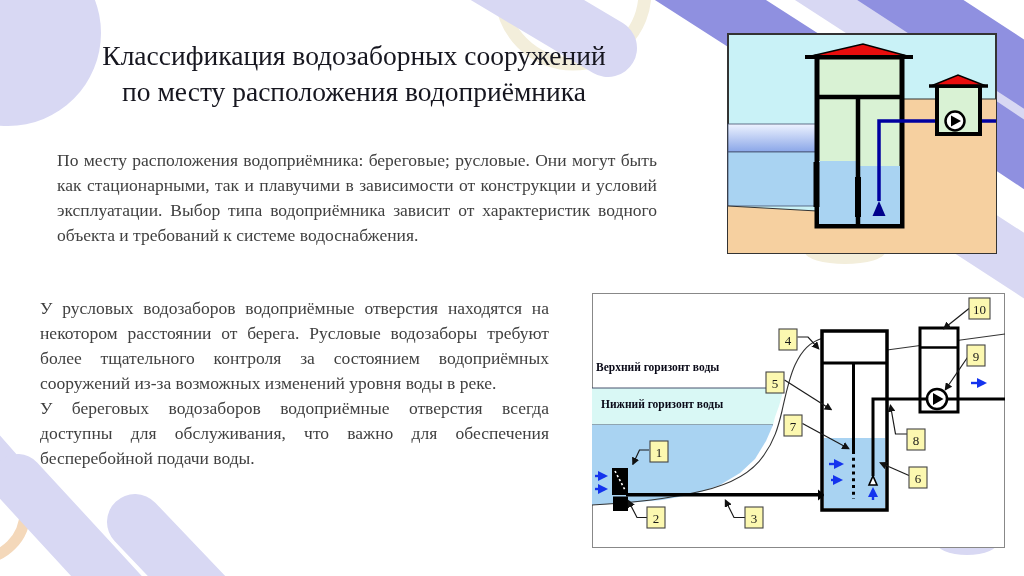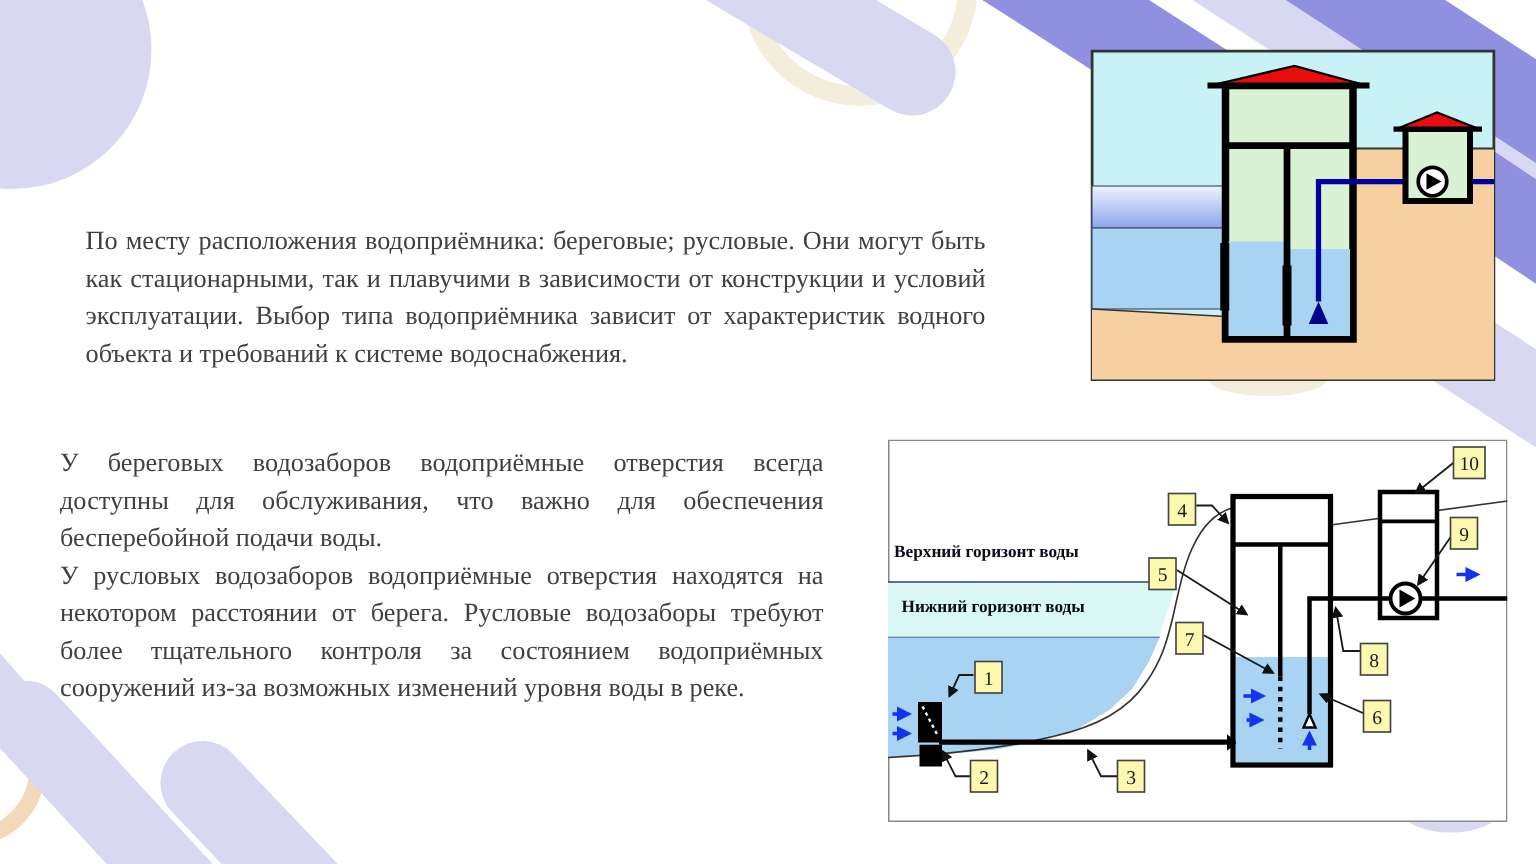--- a/index.html
+++ b/index.html
@@ -43,27 +43,29 @@
   <g stroke="#d8d8f3" stroke-linecap="round" fill="none">
     <line x1="-32" y1="428" x2="42" y2="512" stroke-width="38"></line>
     <line x1="18" y1="480" x2="158" y2="632" stroke-width="52"></line>
     <line x1="135" y1="522" x2="300" y2="695" stroke-width="56"></line>
   </g>
   <ellipse cx="845" cy="252" rx="40" ry="12" fill="#f3eedb"></ellipse>
   <ellipse cx="967" cy="541" rx="32" ry="14" fill="#d8d8f3"></ellipse>
 </svg>
 
 <div id="title" class="abs">
+  <div>Классификация водозаборных сооружений</div>
+  <div>по месту расположения водоприёмника</div>
 </div>
 
 <div id="para-intro" class="abs bodytext">По месту расположения водоприёмника: береговые; русловые. Они могут быть как стационарными, так и плавучими в зависимости от конструкции и условий эксплуатации. Выбор типа водоприёмника зависит от характеристик водного объекта и требований к системе водоснабжения.</div>
 
 <div id="para-block" class="abs bodytext">
+  <p>У русловых водозаборов водоприёмные отверстия находятся на некотором расстоянии от берега. Русловые водозаборы требуют более тщательного контроля за состоянием водоприёмных сооружений из-за возможных изменений уровня воды в реке.</p>
   <p>У береговых водозаборов водоприёмные отверстия всегда доступны для обслуживания, что важно для обеспечения бесперебойной подачи воды.</p>
-  <p>У русловых водозаборов водоприёмные отверстия находятся на некотором расстоянии от берега. Русловые водозаборы требуют более тщательного контроля за состоянием водоприёмных сооружений из-за возможных изменений уровня воды в реке.</p>
 </div>
 
 <svg id="diagram-top" class="abs" viewBox="0 0 270 221" xmlns="http://www.w3.org/2000/svg">
   <rect x="1" y="1" width="268" height="219" fill="#c9f2f7" stroke="#333333" stroke-width="2"></rect>
   <defs>
     <linearGradient id="wband" x1="0" y1="0" x2="0" y2="1">
       <stop offset="0" stop-color="#eef3ff"></stop>
         <stop offset="1" stop-color="#8aa6e8"></stop>
     </linearGradient>
   </defs>

